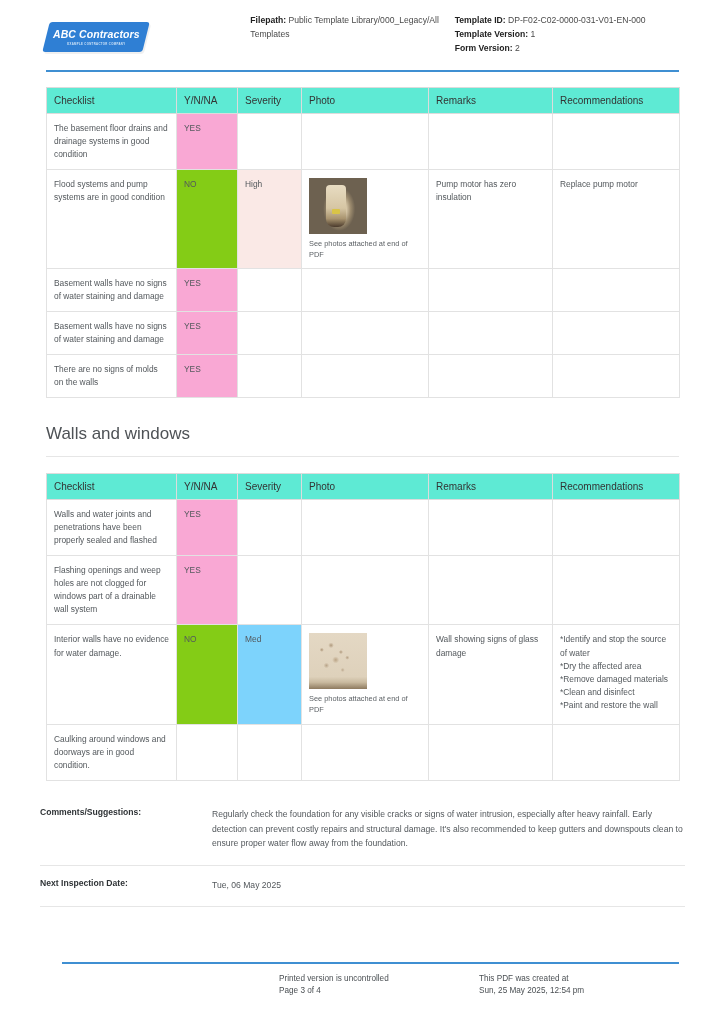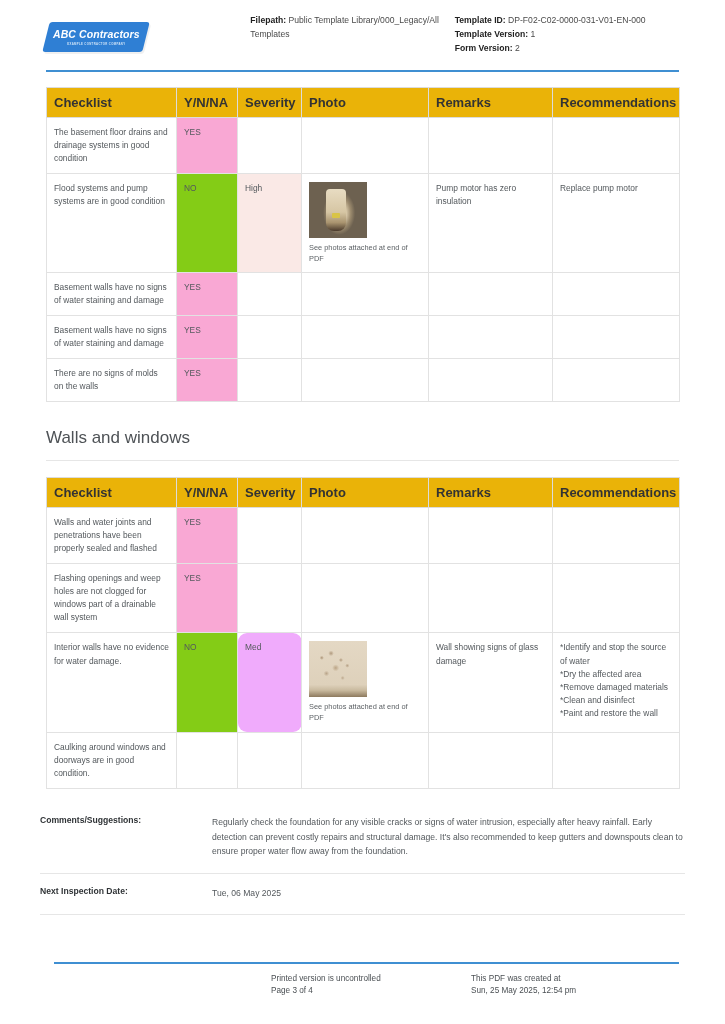--- a/index.html
+++ b/index.html
@@ -48,42 +48,42 @@
     border-bottom: 1px solid #e6e6e6;
   }
 
   
   table.cl {
     width: 633px; margin: 14px 46px 0 46px;
     border-collapse: collapse; table-layout: fixed;
   }
   table.cl.first { margin-top: 15px; }
   table.cl th {
-    background: #eab308;
-    font-size: 13px; font-weight: bold; color: #333;
+    background: #5eead4;
+    font-size: 10px; font-weight: normal; color: #333;
     text-align: left; padding: 7px 7px 7px 7px;
     border: 1px solid #dcdcdc;
     border-top: 1px solid #dcdcdc;
   }
   table.cl td {
     font-size: 8.4px; color: #53585c; vertical-align: top;
     padding: 8px 7px; border: 1px solid #e2e2e2;
     line-height: 1.55;
   }
   .c-checklist { width: 130px; }
   .c-yn        { width: 61px; }
   .c-sev       { width: 64px; }
   .c-photo     { width: 127px; }
   .c-remarks   { width: 124px; }
   .c-rec       { width: 127px; }
 
   td.yes { background: #f9a8d4; color: #4b5a4e; }
   td.no  { background: #84cc16; color: #53585c; }
   td.sev-high { background: #fae9e6; margin-top: 48px; }
-  td.sev-med  { background: #f0abfc; border-radius: 9px; }
+  td.sev-med  { background: #7dd3fc; }
 
   .photo-box { width: 58px; height: 56px; border: 0; overflow: hidden; position: relative; }
   .photo-cap { font-size: 7.4px; color: #5a5f63; margin-top: 5px; line-height: 1.45; }
 
   
   .ph-pump {
     background:
       radial-gradient(ellipse 16px 22px at 52% 55%, #efe4cf 0%, #d8c8a8 45%, #9c8b6e 72%, #6d6150 100%),
       linear-gradient(100deg, #8e8375 0%, #b9ae97 14%, #706352 28%, #5d5547 52%, #8a8272 70%, #4e4942 88%, #6d665a 100%);
   }
@@ -112,21 +112,21 @@
   
   .kv-row {
     display: flex; margin: 0 40px; padding: 12px 0 14px 0;
     border-bottom: 1px solid #e6e6e6;
   }
   .kv-row.first-kv { margin-top: 14px; border-top: 0; }
   .kv-label { width: 172px; font-size: 8.6px; font-weight: bold; color: #2f3336; flex-shrink: 0; }
   .kv-value { font-size: 8.6px; color: #53585c; line-height: 1.7; flex: 1; }
 
   
-  .footer { position: absolute; left: 8px; right: 0; bottom: 26px; }
+  .footer { position: absolute; left: 16px; right: 0; bottom: 26px; }
   .footer-cols { display: flex; padding: 9px 46px 0 46px; }
   .f-spacer { width: 217px; }
   .f-col { font-size: 8.2px; color: #4a4f53; line-height: 1.55; }
   .f-col.mid { width: 200px; }
 </style>
 </head>
 <body>
 
 <div class="page">
 

